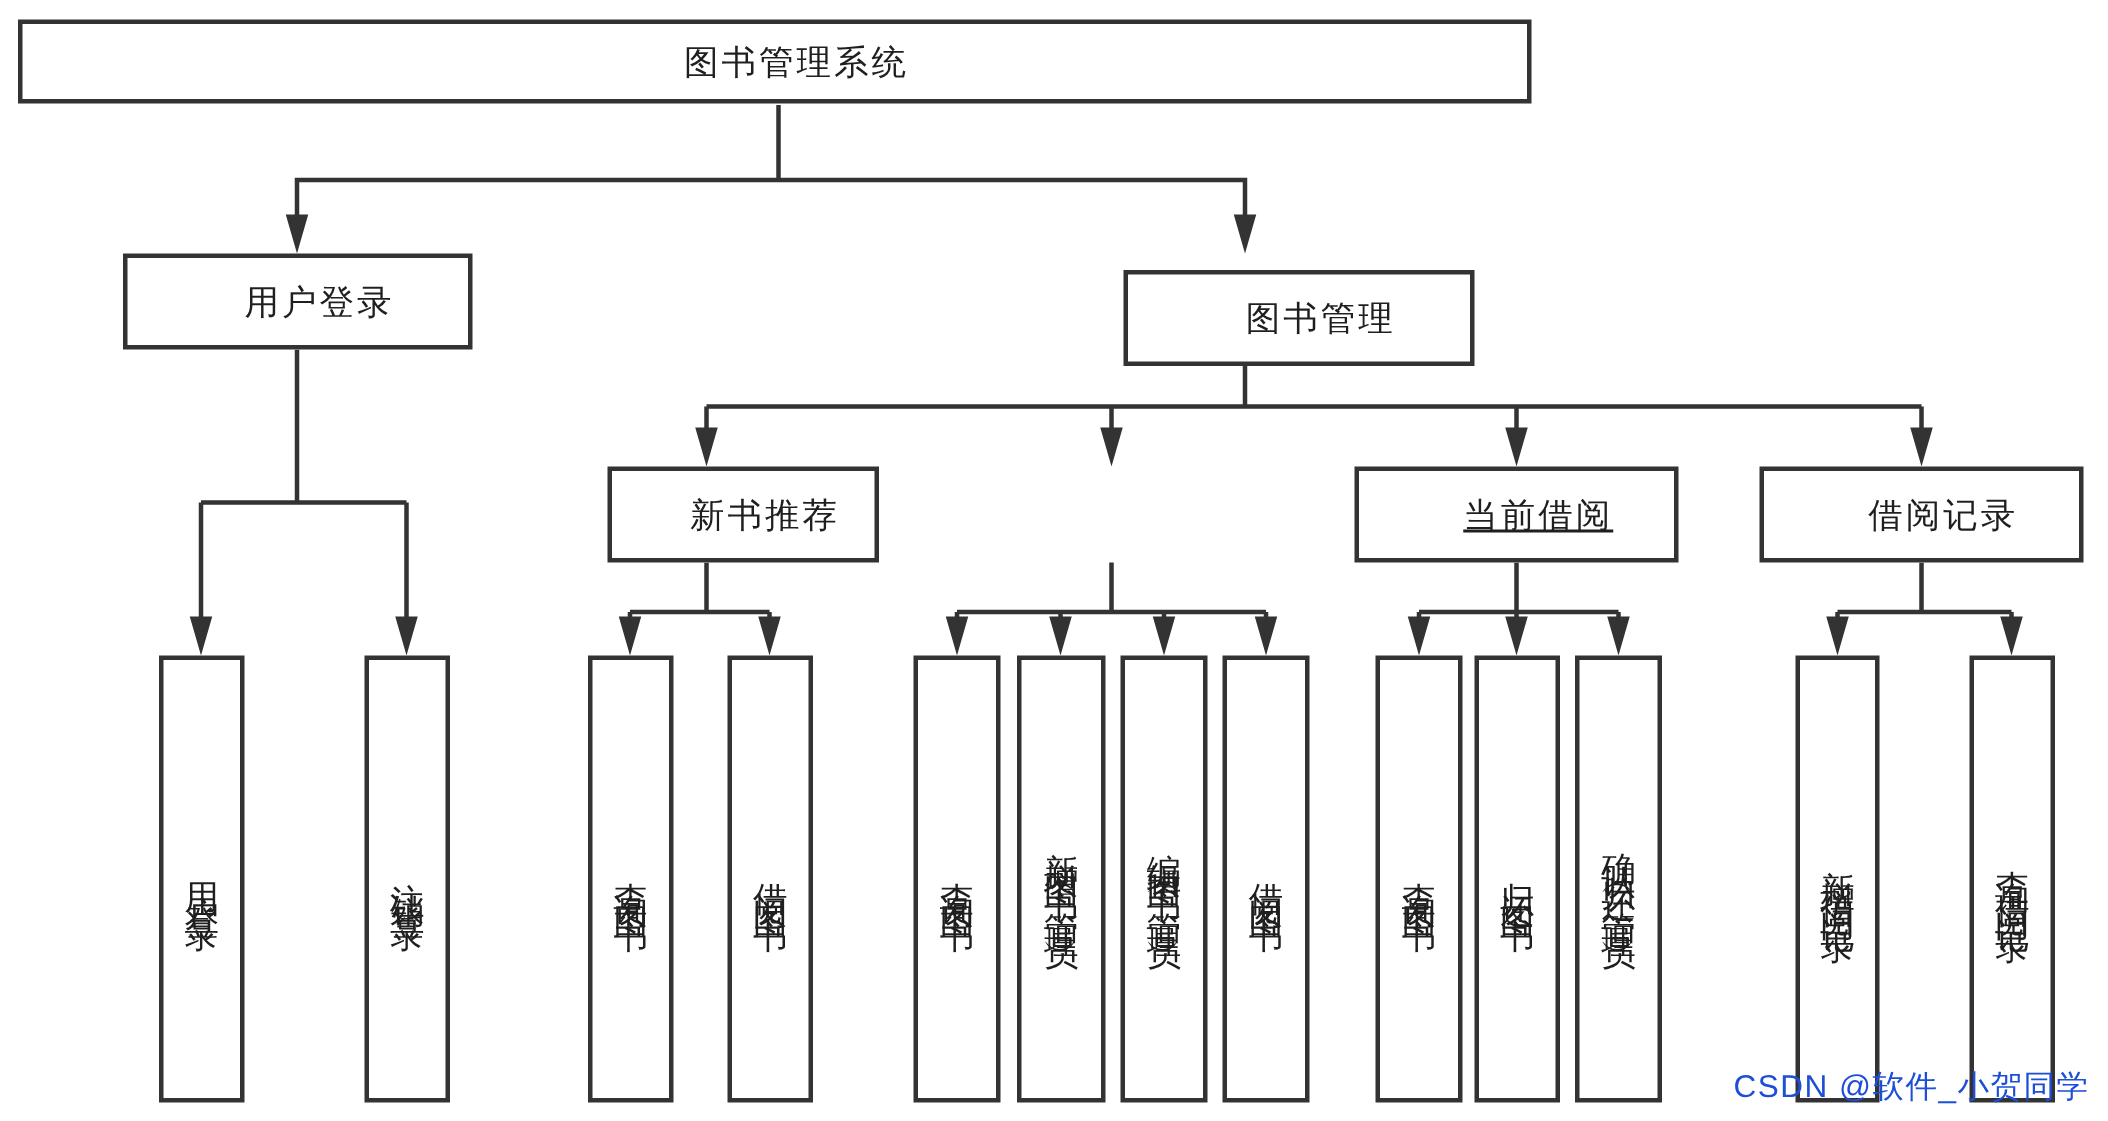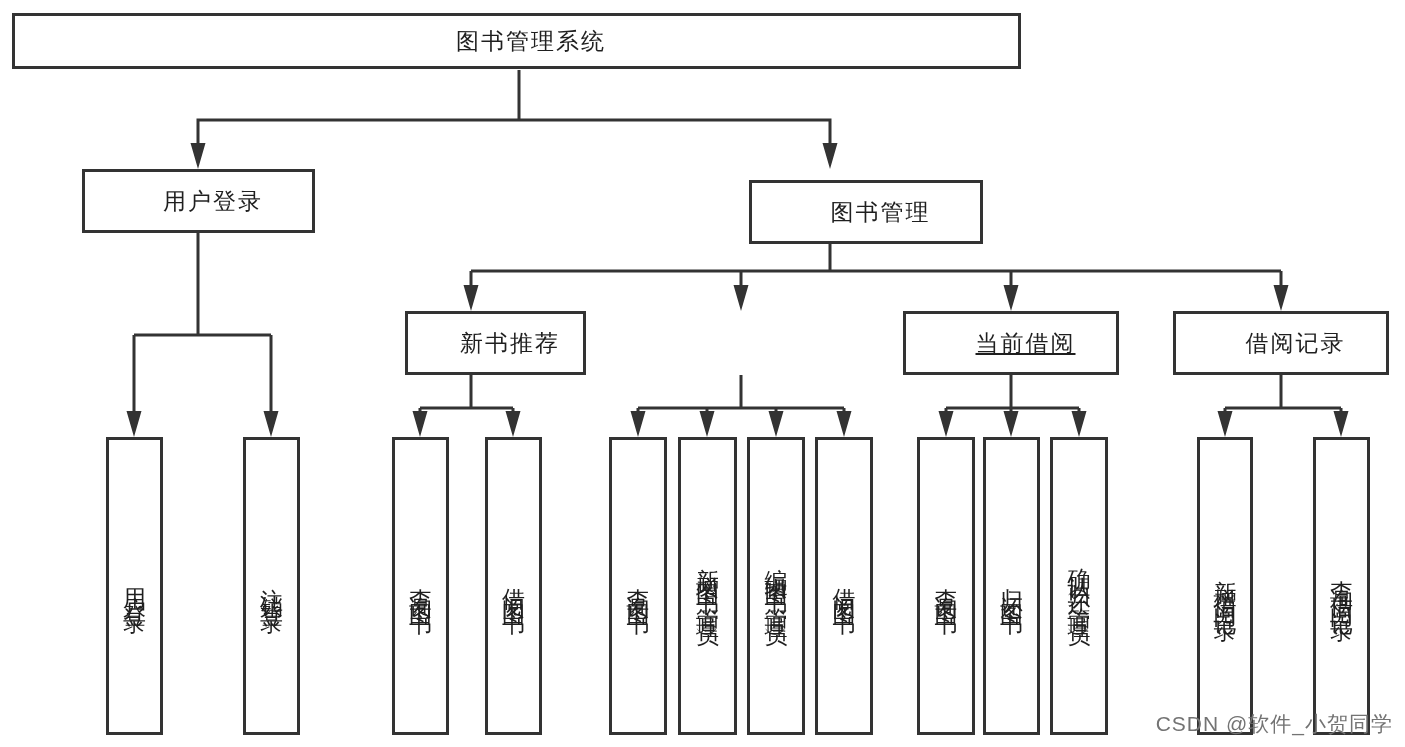--- a/index.html
+++ b/index.html
@@ -56,21 +56,21 @@
   .n-d1 { left: 917px;  width: 58px; }
   .n-d2 { left: 983px;  width: 57px; }
   .n-d3 { left: 1050px; width: 58px; }
   .n-e1 { left: 1197px; width: 56px; }
   .n-e2 { left: 1313px; width: 57px; }
   .watermark {
     position: absolute;
     right: 12px;
     bottom: 9px;
     font-size: 21px;
-    color: #737373;
+    color: #1d4ed8;
     letter-spacing: 1px;
     white-space: nowrap;
     z-index: 5;
   }
 </style>
 </head>
 <body>
 
 <div class="canvas">
 

